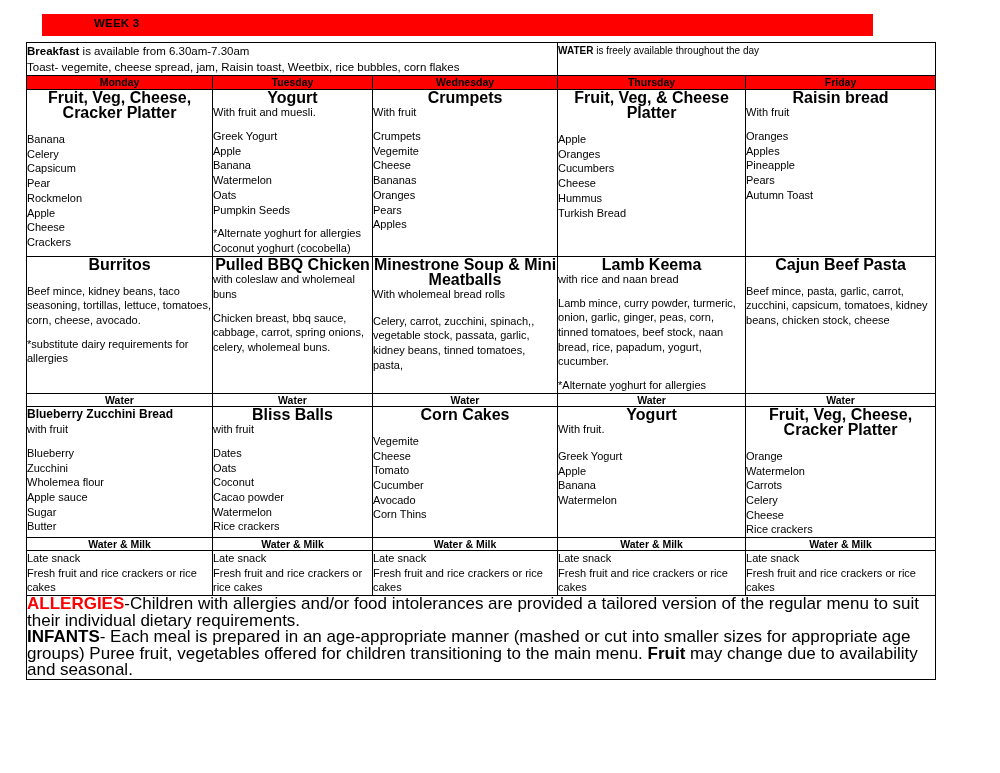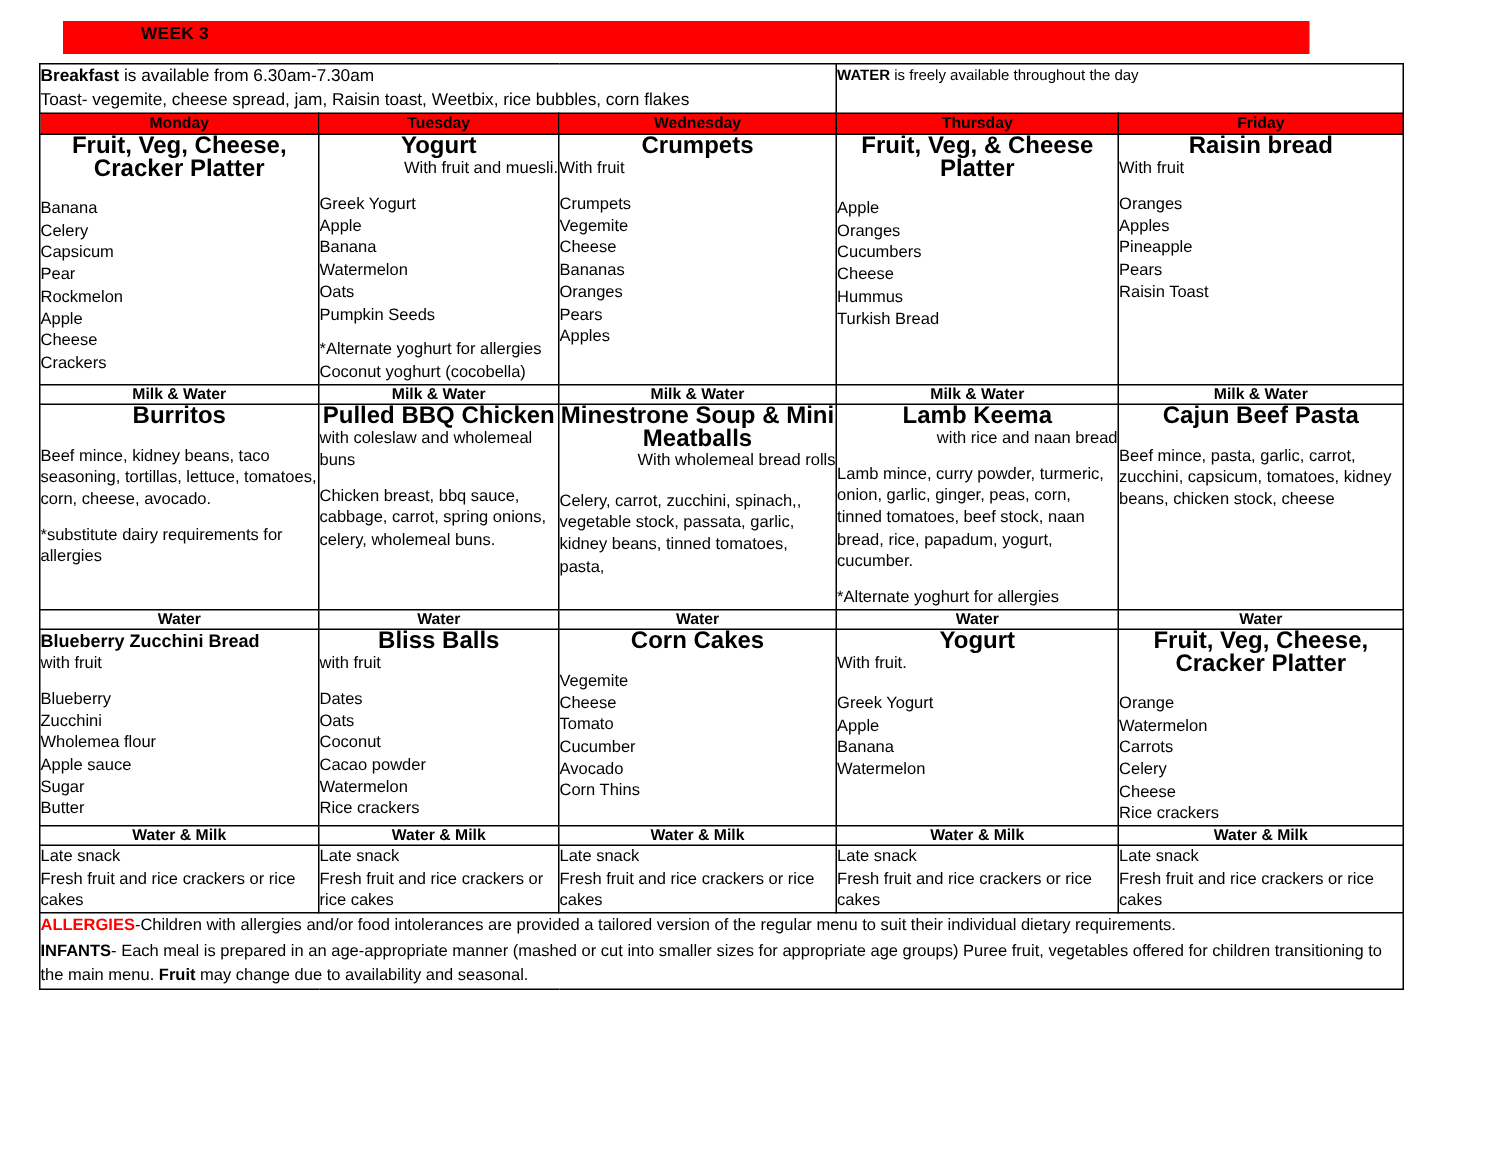--- a/index.html
+++ b/index.html
@@ -110,21 +110,21 @@
     text-align: center;
     line-height: 15px;
   }
   .meal .hdr-left {
     font-weight: bold;
     font-size: 12px;
     text-align: left;
     line-height: 15px;
   }
   .meal .sub-c {
-    text-align: right;
+    text-align: left;
     font-size: 11px;
     line-height: 15px;
   }
   .meal .sub-l {
     text-align: left;
     font-size: 11px;
     line-height: 15px;
   }
   .meal ul {
     margin: 0;
@@ -154,21 +154,21 @@
   
   .snack {
     padding: 4px 7px 6px 8px;
     font-size: 11px;
     line-height: 14.7px;
   }
 
   
   .notes-cell {
     padding: 6px 10px 9px 10px;
-    font-size: 11px;
+    font-size: 17px;
     line-height: 16.5px;
     margin-left: 32px;
   }
   .notes-cell .allergies-kw {
     color: #FF0000;
     font-weight: bold;
   }
   .notes-cell b { font-weight: bold; }
 </style>
 </head>
@@ -267,32 +267,25 @@
       </td>
       <td class="meal">
         <div class="hdr">Raisin bread</div>
         <div class="sub-l">With fruit</div>
         <div class="gap-sm"></div>
         <ul>
           <li>Oranges</li>
           <li>Apples</li>
           <li>Pineapple</li>
           <li>Pears</li>
-          <li>Raisin Toast</li>
-        </ul>
-      </td>
-    </tr>
-
-    <tr>
-      <td class="drink">Milk &amp; Water</td>
-      <td class="drink">Milk &amp; Water</td>
-      <td class="drink">Milk &amp; Water</td>
-      <td class="drink">Milk &amp; Water</td>
-      <td class="drink">Milk &amp; Water</td>
-    </tr>
+          <li>Autumn Toast</li>
+        </ul>
+      </td>
+    </tr>
+
 
     <tr>
       <td class="meal">
         <div class="hdr">Burritos</div>
         <div class="gap"></div>
         <p>Beef mince, kidney beans, taco seasoning, tortillas, lettuce, tomatoes, corn, cheese, avocado.</p>
         <div class="gap-sm"></div>
         <p>*substitute dairy requirements for allergies</p>
       </td>
       <td class="meal">

